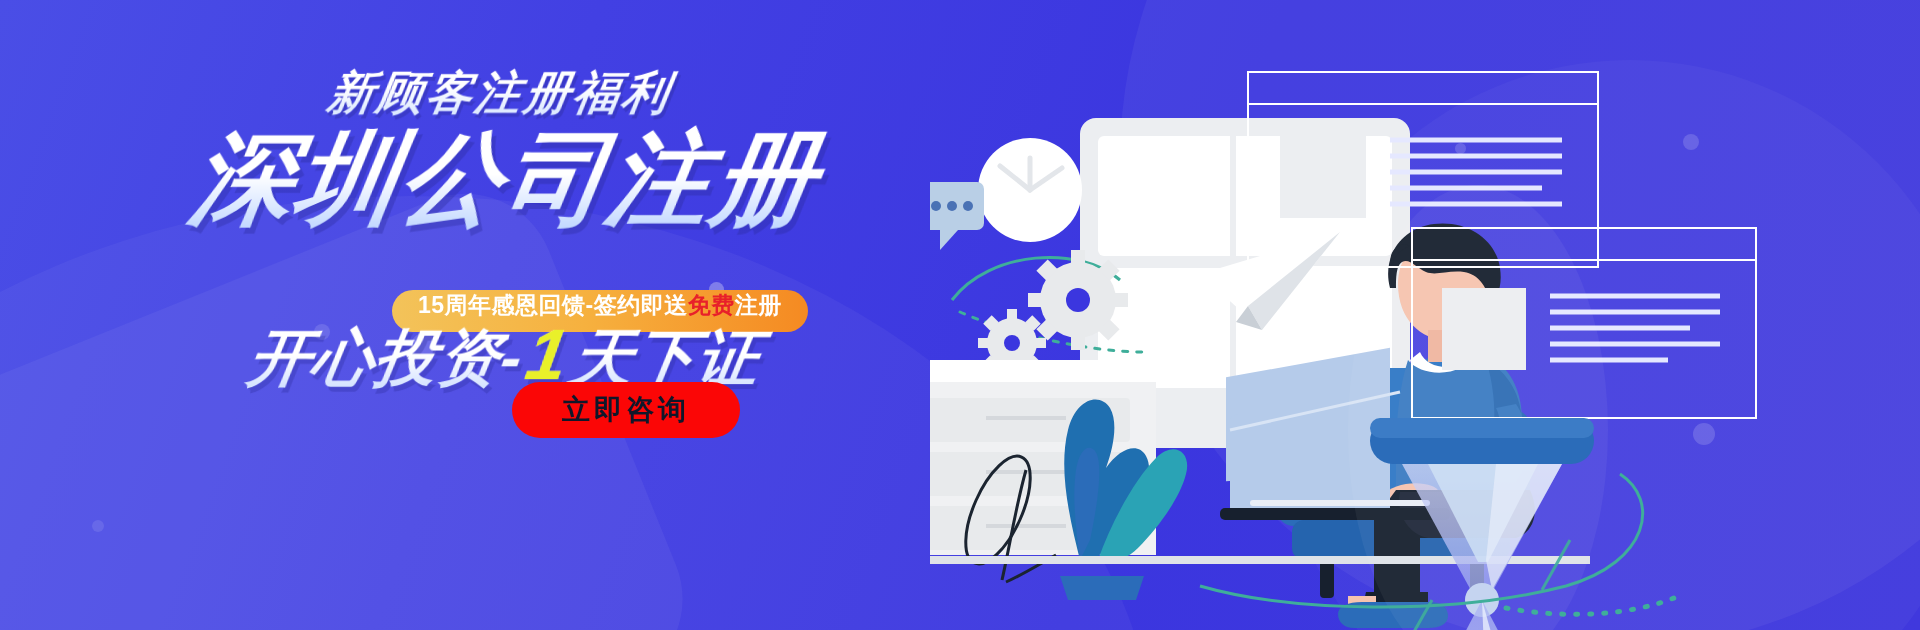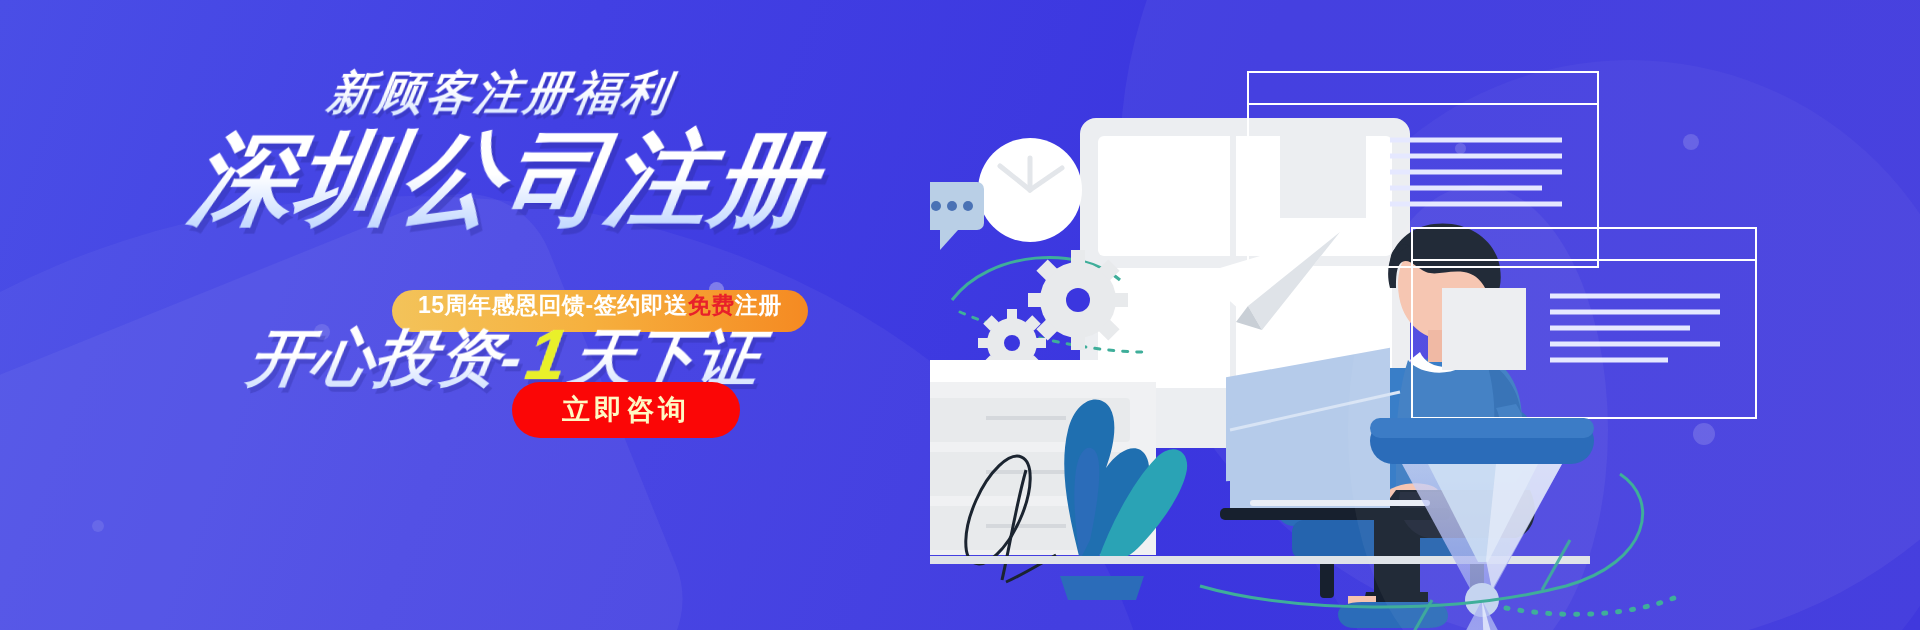--- a/index.html
+++ b/index.html
@@ -79,21 +79,21 @@
     transform:skewX(-9deg);white-space:nowrap;
   }
   .tagline .num{
     -webkit-text-fill-color:#e9f02a;color:#e9f02a;background:none;
     font-size:72px;padding:0 4px;
   }
 
   .cta{
     position:absolute;left:512px;top:382px;width:228px;height:56px;
     border-radius:28px;background:#fb0606;border:none;cursor:pointer;
-    color:#fef9c3;font-size:28px;font-weight:bold;letter-spacing:4px;
+    color:#0f172a;font-size:28px;font-weight:bold;letter-spacing:4px;
     display:flex;align-items:center;justify-content:center;
     font-family:"Liberation Sans","DejaVu Sans",sans-serif;
   }
 
   
   .art{position:absolute;left:930px;top:0;width:990px;height:630px;}
   .art svg{display:block;}
 </style>
 </head>
 <body>

